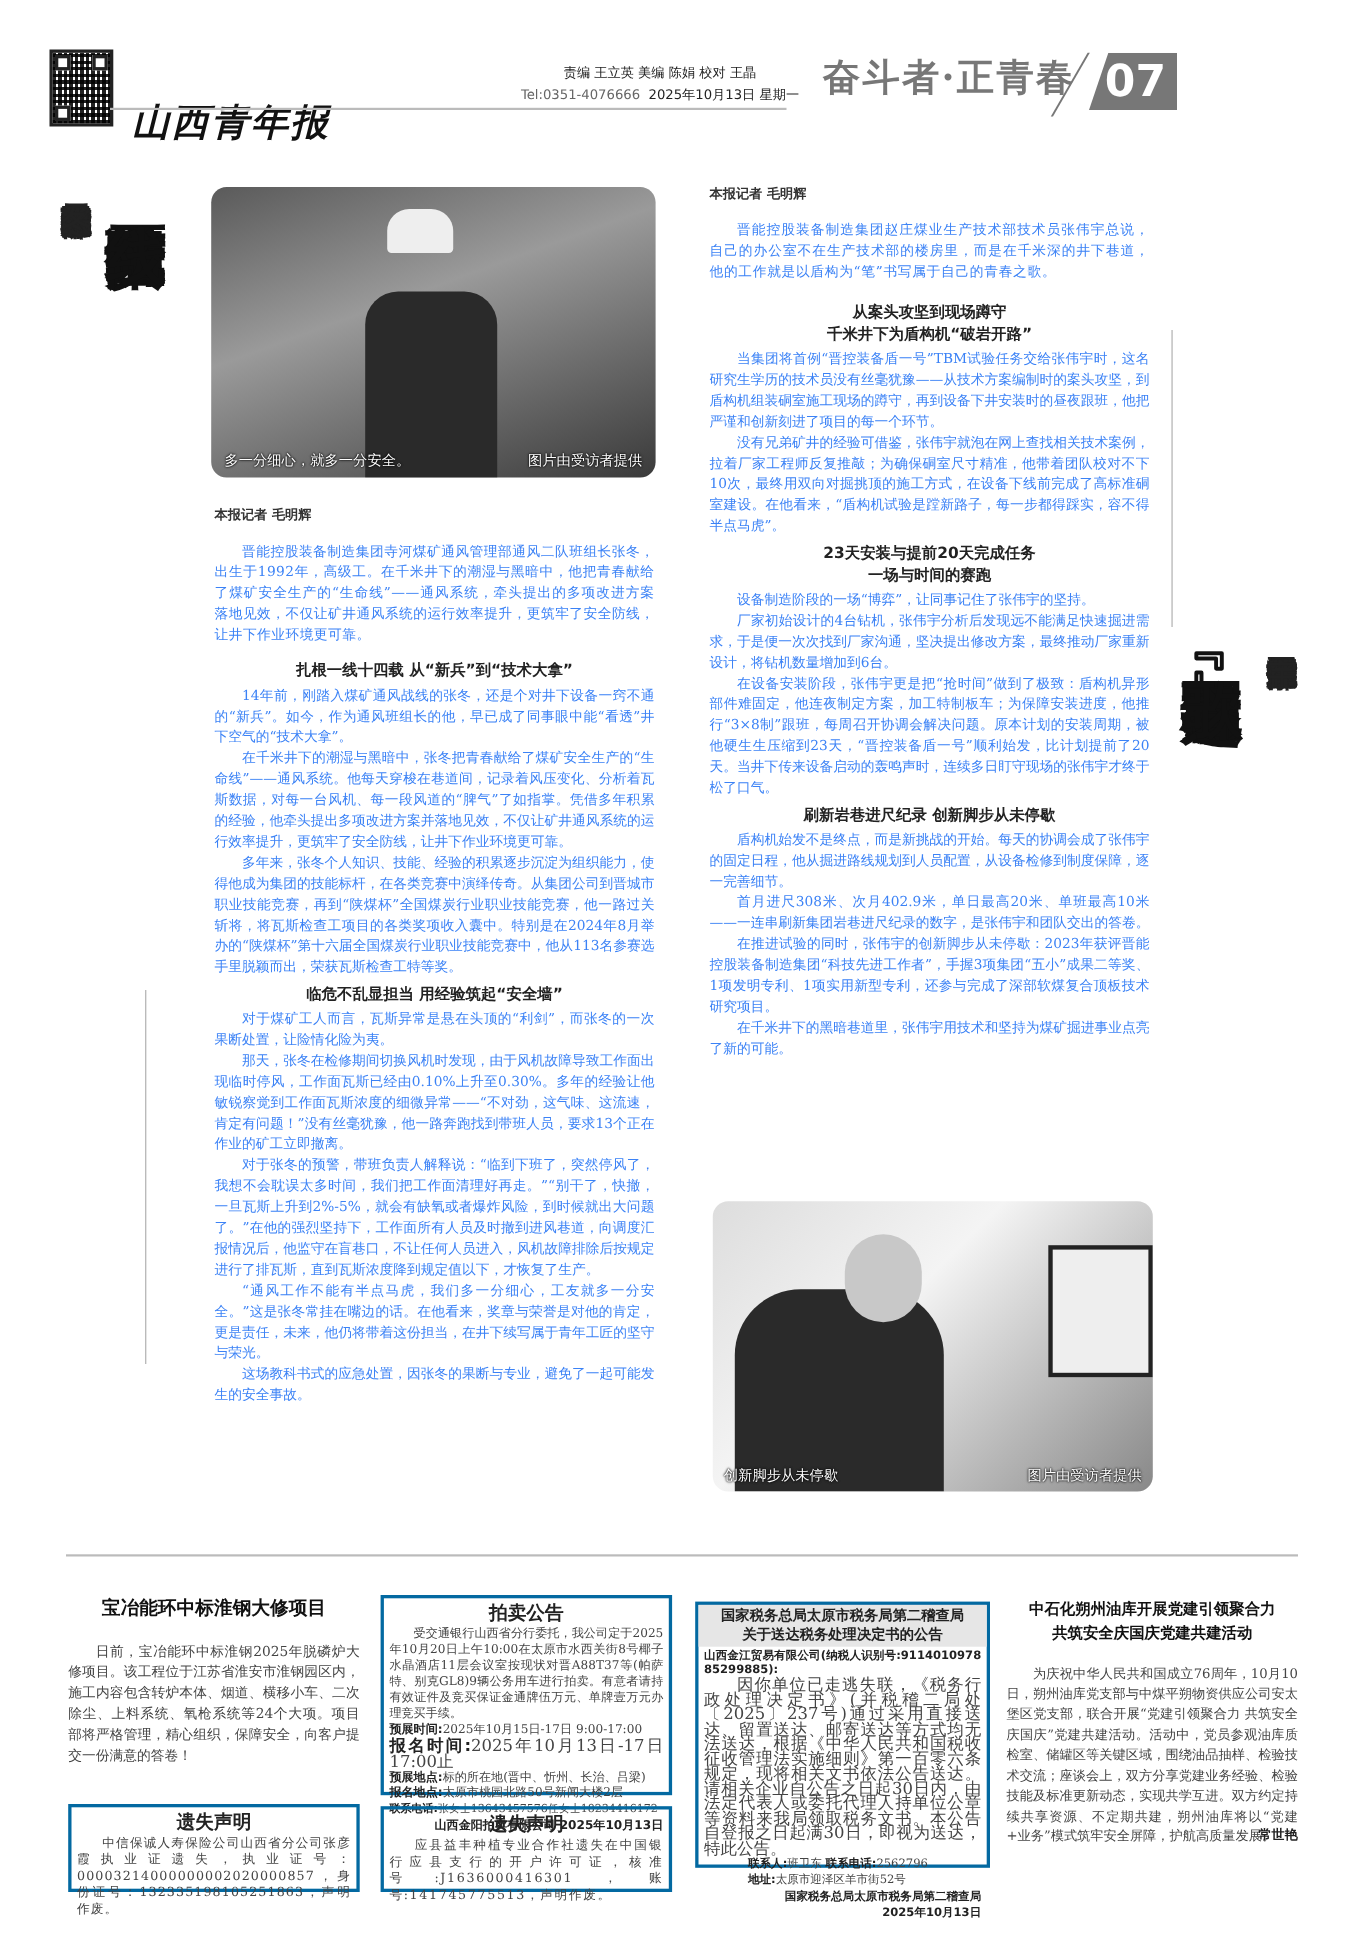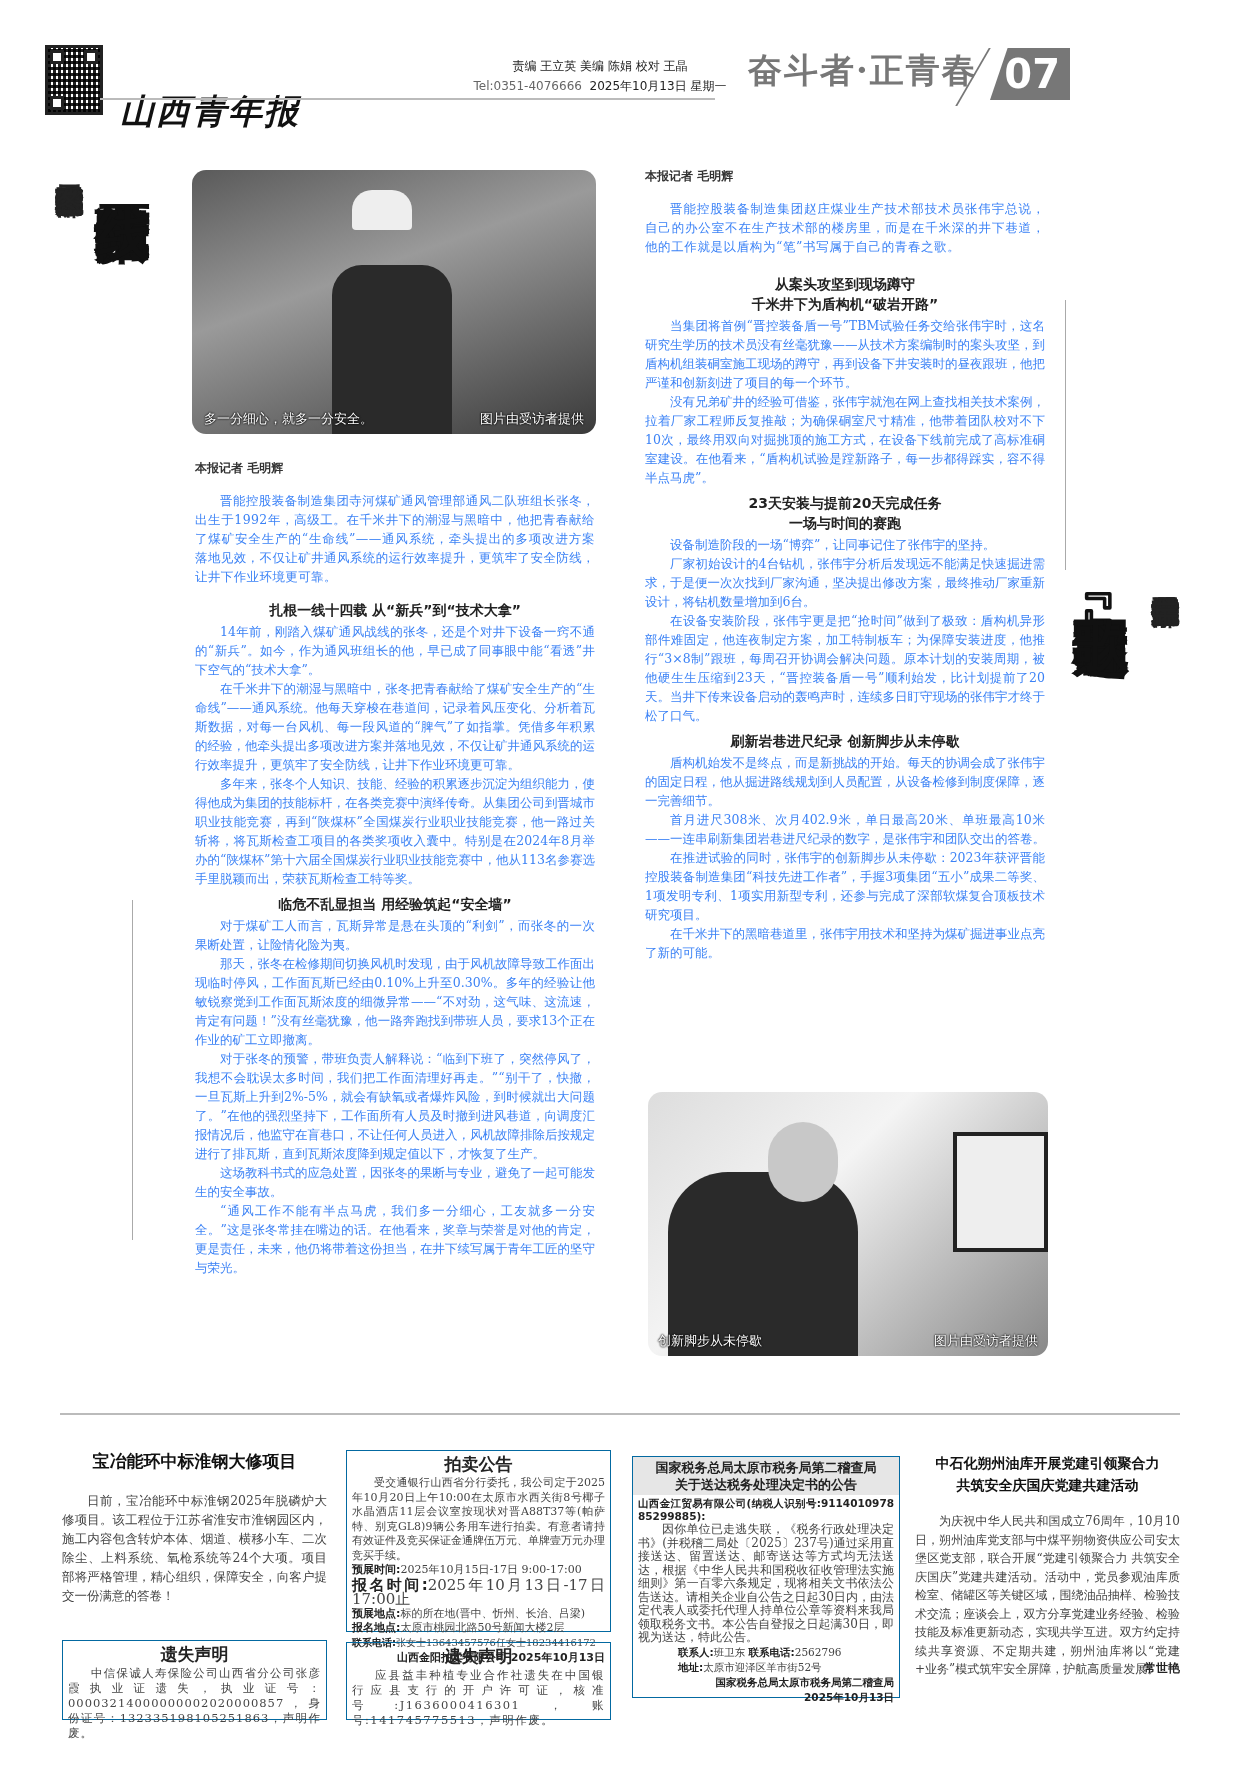--- a/index.html
+++ b/index.html
@@ -23,21 +23,21 @@
 
   .photo { border-radius: 14px; overflow: hidden; background: linear-gradient(160deg,#5a5a5a,#9a9a9a 40%,#3a3a3a); }
   .photo .cap { position: absolute; bottom: 6px; color: #fff; font-family: "DejaVu Sans", sans-serif; font-size: 13px; text-shadow: 0 0 2px #000, 0 0 2px #000; }
 
   .byline { font-family: "DejaVu Sans", sans-serif; font-size: 12px; font-weight: bold; color: #333; }
   .para { font-size: 12.5px; line-height: 19px; text-indent: 2em; color: #3b82f6; text-align: justify; }
   .subhead { font-family: "DejaVu Sans", sans-serif; font-weight: bold; font-size: 14px; text-align: center; color: #222; line-height: 20px; margin: 6px 0 2px; }
   .col { position: absolute; }
 
   .hrule { left: 60px; top: 1413px; width: 1120px; height: 2px; background: #bbb; }
-  .box { border: 1px solid #0369a1; padding: 2px 5px; }
+  .box { border: 3px solid #0369a1; padding: 2px 5px; }
   .box h3 { font-family: "DejaVu Sans", sans-serif; font-size: 17px; font-weight: bold; text-align: center; color: #222; }
   .small { font-size: 11.5px; line-height: 15px; color: #444; text-align: justify; }
   .small.indent { text-indent: 2em; }
   .bold-k { font-family: "DejaVu Sans", sans-serif; font-weight: bold; color: #222; }
   .right { text-align: right; }
 </style>
 </head>
 <body>
 
 <div class="abs qr">
@@ -70,22 +70,22 @@
   <div class="byline">本报记者 毛明辉</div>
   <p class="para" style="margin-top:14px;letter-spacing:0.4px">晋能控股装备制造集团寺河煤矿通风管理部通风二队班组长张冬，出生于1992年，高级工。在千米井下的潮湿与黑暗中，他把青春献给了煤矿安全生产的“生命线”——通风系统，牵头提出的多项改进方案落地见效，不仅让矿井通风系统的运行效率提升，更筑牢了安全防线，让井下作业环境更可靠。</p>
   <div class="subhead" style="margin-top:14px">扎根一线十四载 从“新兵”到“技术大拿”</div>
   <p class="para">14年前，刚踏入煤矿通风战线的张冬，还是个对井下设备一窍不通的“新兵”。如今，作为通风班组长的他，早已成了同事眼中能“看透”井下空气的“技术大拿”。</p>
   <p class="para">在千米井下的潮湿与黑暗中，张冬把青春献给了煤矿安全生产的“生命线”——通风系统。他每天穿梭在巷道间，记录着风压变化、分析着瓦斯数据，对每一台风机、每一段风道的“脾气”了如指掌。凭借多年积累的经验，他牵头提出多项改进方案并落地见效，不仅让矿井通风系统的运行效率提升，更筑牢了安全防线，让井下作业环境更可靠。</p>
   <p class="para">多年来，张冬个人知识、技能、经验的积累逐步沉淀为组织能力，使得他成为集团的技能标杆，在各类竞赛中演绎传奇。从集团公司到晋城市职业技能竞赛，再到“陕煤杯”全国煤炭行业职业技能竞赛，他一路过关斩将，将瓦斯检查工项目的各类奖项收入囊中。特别是在2024年8月举办的“陕煤杯”第十六届全国煤炭行业职业技能竞赛中，他从113名参赛选手里脱颖而出，荣获瓦斯检查工特等奖。</p>
   <div class="subhead">临危不乱显担当 用经验筑起“安全墙”</div>
   <p class="para">对于煤矿工人而言，瓦斯异常是悬在头顶的“利剑”，而张冬的一次果断处置，让险情化险为夷。</p>
   <p class="para">那天，张冬在检修期间切换风机时发现，由于风机故障导致工作面出现临时停风，工作面瓦斯已经由0.10%上升至0.30%。多年的经验让他敏锐察觉到工作面瓦斯浓度的细微异常——“不对劲，这气味、这流速，肯定有问题！”没有丝毫犹豫，他一路奔跑找到带班人员，要求13个正在作业的矿工立即撤离。</p>
   <p class="para">对于张冬的预警，带班负责人解释说：“临到下班了，突然停风了，我想不会耽误太多时间，我们把工作面清理好再走。”“别干了，快撤，一旦瓦斯上升到2%-5%，就会有缺氧或者爆炸风险，到时候就出大问题了。”在他的强烈坚持下，工作面所有人员及时撤到进风巷道，向调度汇报情况后，他监守在盲巷口，不让任何人员进入，风机故障排除后按规定进行了排瓦斯，直到瓦斯浓度降到规定值以下，才恢复了生产。</p>
+  <p class="para">“通风工作不能有半点马虎，我们多一分细心，工友就多一分安全。”这是张冬常挂在嘴边的话。在他看来，奖章与荣誉是对他的肯定，更是责任，未来，他仍将带着这份担当，在井下续写属于青年工匠的坚守与荣光。</p>
   <p class="para">这场教科书式的应急处置，因张冬的果断与专业，避免了一起可能发生的安全事故。</p>
-  <p class="para">“通风工作不能有半点马虎，我们多一分细心，工友就多一分安全。”这是张冬常挂在嘴边的话。在他看来，奖章与荣誉是对他的肯定，更是责任，未来，他仍将带着这份担当，在井下续写属于青年工匠的坚守与荣光。</p>
 </div>
 
 <div class="col" style="left:645px;top:168px;width:400px;">
   <div class="byline">本报记者 毛明辉</div>
   <p class="para" style="margin-top:14px;letter-spacing:0.6px">晋能控股装备制造集团赵庄煤业生产技术部技术员张伟宇总说，自己的办公室不在生产技术部的楼房里，而是在千米深的井下巷道，他的工作就是以盾构为“笔”书写属于自己的青春之歌。</p>
   <div class="subhead" style="margin-top:18px;white-space:pre-line">从案头攻坚到现场蹲守
 千米井下为盾构机“破岩开路”</div>
   <p class="para">当集团将首例“晋控装备盾一号”TBM试验任务交给张伟宇时，这名研究生学历的技术员没有丝毫犹豫——从技术方案编制时的案头攻坚，到盾构机组装硐室施工现场的蹲守，再到设备下井安装时的昼夜跟班，他把严谨和创新刻进了项目的每一个环节。</p>
   <p class="para">没有兄弟矿井的经验可借鉴，张伟宇就泡在网上查找相关技术案例，拉着厂家工程师反复推敲；为确保硐室尺寸精准，他带着团队校对不下10次，最终用双向对掘挑顶的施工方式，在设备下线前完成了高标准硐室建设。在他看来，“盾构机试验是蹚新路子，每一步都得踩实，容不得半点马虎”。</p>
   <div class="subhead" style="white-space:pre-line">23天安装与提前20天完成任务
@@ -138,21 +138,21 @@
 <div class="abs box" style="left:346px;top:1642px;width:265px;height:78px;">
   <h3>遗失声明</h3>
   <p class="small indent" style="letter-spacing:1.5px">应县益丰种植专业合作社遗失在中国银行应县支行的开户许可证，核准号:J1636000416301，账号:141745775513，声明作废。</p>
 </div>
 
 <div class="abs box" style="left:632px;top:1456px;width:268px;height:242px;padding:0;">
   <div style="background:#e6e6e6;padding:2px 4px;font-family:'DejaVu Sans',sans-serif;font-weight:bold;font-size:13px;line-height:17px;text-align:center;white-space:pre-line;color:#222">国家税务总局太原市税务局第二稽查局
 关于送达税务处理决定书的公告</div>
   <div style="padding:2px 5px">
     <div class="small bold-k" style="font-size:10.5px;line-height:13px;word-break:break-all">山西金江贸易有限公司(纳税人识别号:91140109788529988​5):</div>
-    <p class="small indent" style="font-size:12px;line-height:13.5px">因你单位已走逃失联，《税务行政处理决定书》(并税稽二局处〔2025〕237号)通过采用直接送达、留置送达、邮寄送达等方式均无法送达，根据《中华人民共和国税收征收管理法实施细则》第一百零六条规定，现将相关文书依法公告送达。请相关企业自公告之日起30日内，由法定代表人或委托代理人持单位公章等资料来我局领取税务文书。本公告自登报之日起满30日，即视为送达，特此公告。</p>
+    <p class="small indent" style="font-size:15px;line-height:13.5px">因你单位已走逃失联，《税务行政处理决定书》(并税稽二局处〔2025〕237号)通过采用直接送达、留置送达、邮寄送达等方式均无法送达，根据《中华人民共和国税收征收管理法实施细则》第一百零六条规定，现将相关文书依法公告送达。请相关企业自公告之日起30日内，由法定代表人或委托代理人持单位公章等资料来我局领取税务文书。本公告自登报之日起满30日，即视为送达，特此公告。</p>
     <div class="small" style="font-size:10.5px;padding-left:40px"><span class="bold-k">联系人:</span><span>班卫东</span>&nbsp;<span class="bold-k">联系电话:</span><span>2562796</span></div>
     <div class="small" style="font-size:10.5px;padding-left:40px"><span class="bold-k">地址:</span><span>太原市迎泽区羊市街52号</span></div>
     <div class="small bold-k right" style="font-size:10.5px">国家税务总局太原市税务局第二稽查局</div>
     <div class="small bold-k right" style="font-size:10.5px">2025年10月13日</div>
   </div>
 </div>
 
 <div class="abs" style="left:915px;top:1452px;width:265px;">
   <div style="font-family:'DejaVu Sans',sans-serif;font-weight:bold;font-size:14px;line-height:22px;color:#111;text-align:center;white-space:pre-line">中石化朔州油库开展党建引领聚合力
 共筑安全庆国庆党建共建活动</div>

